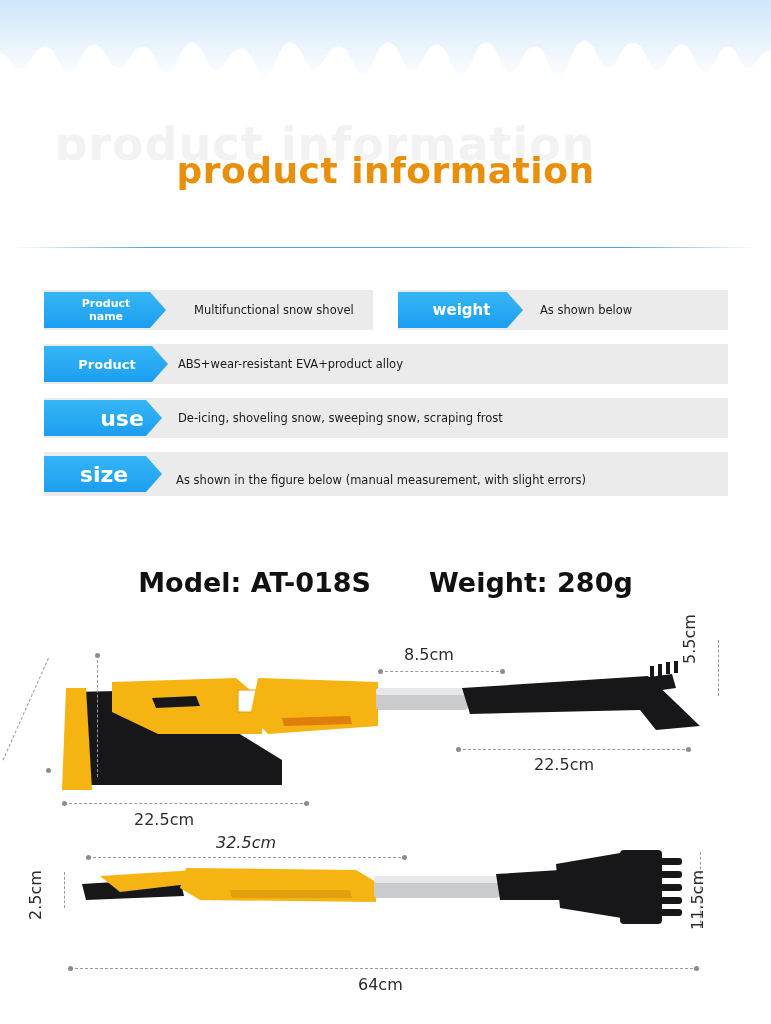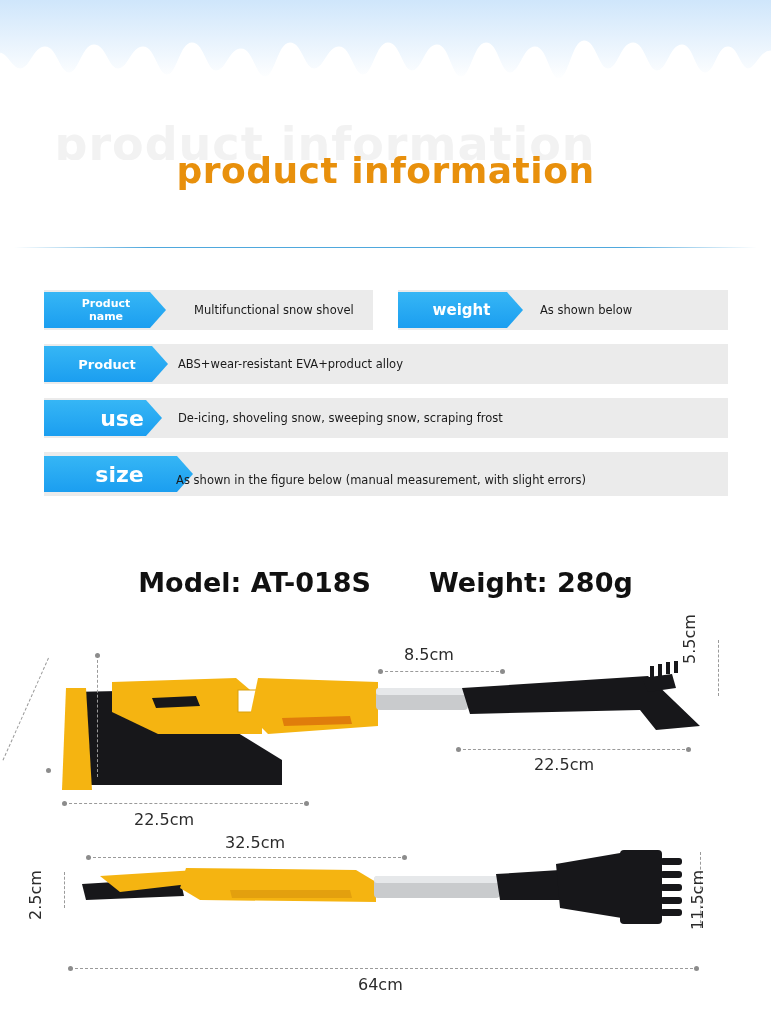--- a/index.html
+++ b/index.html
@@ -271,21 +271,21 @@
   <div class="spec-row">
     <div class="spec-bar full"></div>
     <div class="tag" style="left:44px; width:118px;">
       <div class="tag-label" style="font-size:22px;padding-left:36px;">use</div>
     </div>
     <div class="spec-value" style="left:178px; width:520px;">De-icing, shoveling snow, sweeping snow, scraping frost</div>
   </div>
 
   <div class="spec-row" style="height:44px;">
     <div class="spec-bar full" style="height:44px;"></div>
-    <div class="tag" style="left:44px; width:118px; top:4px;padding-left:31px;">
+    <div class="tag" style="left:44px; width:118px; top:4px;">
       <div class="tag-label" style="font-size:22px;">size</div>
     </div>
     <div class="spec-value" style="left:166px; width:430px; height:56px; text-align:left; justify-content:center;">As shown in the figure below (manual measurement, with slight errors)</div>
   </div>
 </div>
 
 <div class="model-line">
   <div>Model: AT-018S</div>
   <div>Weight: 280g</div>
 </div>
@@ -366,21 +366,21 @@
       <rect x="660" y="23" width="22" height="7" rx="3"></rect>
       <rect x="660" y="36" width="22" height="7" rx="3"></rect>
       <rect x="660" y="49" width="22" height="7" rx="3"></rect>
       <rect x="660" y="61" width="22" height="7" rx="3"></rect>
     </g>
   </svg>
 
   <div class="dim-line-h" style="left:88px; top:237px; width:318px;"></div>
   <div class="dot" style="left:86px; top:235px;"></div>
   <div class="dot" style="left:402px; top:235px;"></div>
-  <div class="dim-text" style="left:225px; top:213px;">32.5cm</div>
+  <div class="dim-text" style="left:216px; top:213px;font-style:italic;">32.5cm</div>
 
   <div class="dim-line-v" style="left:64px; top:252px; height:36px;"></div>
   <div class="dim-text rot90" style="left:26px; top:300px;">2.5cm</div>
 
   <div class="dim-line-v" style="left:700px; top:232px; height:76px;"></div>
   <div class="dim-text rot90" style="left:688px; top:310px;">11.5cm</div>
 
   <div class="dim-line-h" style="left:70px; top:348px; width:628px;"></div>
   <div class="dot" style="left:68px; top:346px;"></div>
   <div class="dot" style="left:694px; top:346px;"></div>

